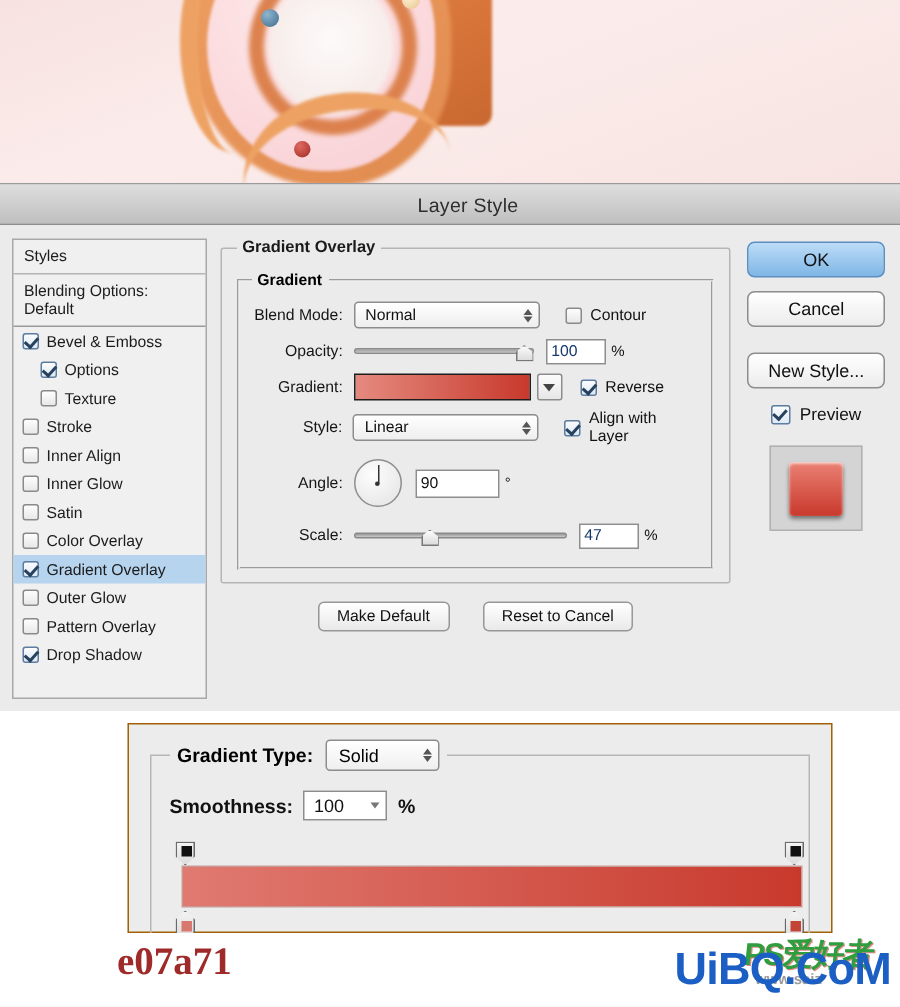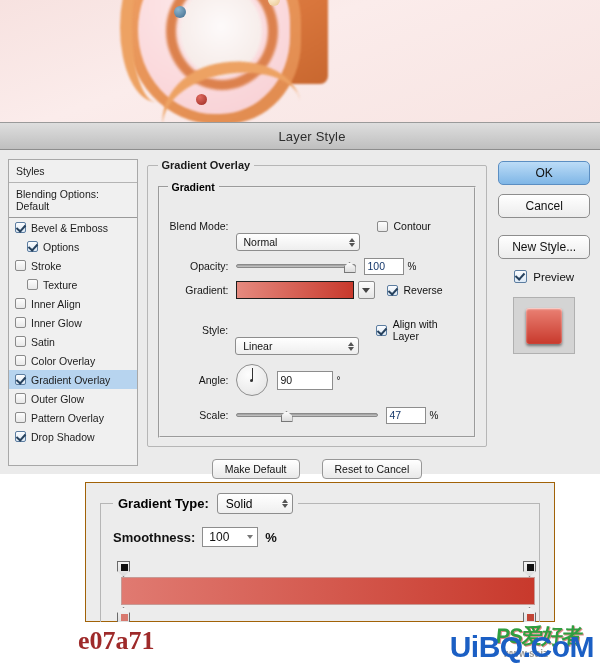--- a/index.html
+++ b/index.html
@@ -131,21 +131,20 @@
     width: 68px; text-align: right; padding-right: 7px;
     font-size: 10.5px; color: #151515;
   }
   .popup {
     height: 18px; min-width: 118px;
     border: 1px solid #8d8d8d; border-radius: 3px;
     background: linear-gradient(#ffffff, #eeeeee);
     display: flex; align-items: center;
     padding: 0 4px 0 7px; font-size: 10.5px; color: #111;
     position: relative;
-    margin-top: 32px;
   }
   .popup .val { flex: 1 1 auto; }
   .arrows { display: flex; flex-direction: column; gap: 1px; margin-left: 6px; }
   .arrows i {
     display: block; width: 0; height: 0;
     border-left: 3.5px solid transparent; border-right: 3.5px solid transparent;
   }
   .arrows i.up { border-bottom: 4px solid #555; }
   .arrows i.dn { border-top: 4px solid #555; }
 
@@ -342,27 +341,27 @@
       <div class="sb-head second">Blending Options: Default</div>
       <div id="sidebar-list">
           <div class="sb-item">
             <span class="cb checked"></span>
             <span>Bevel &amp; Emboss</span>
           </div>
           <div class="sb-item indent">
             <span class="cb checked"></span>
             <span>Options</span>
           </div>
+          <div class="sb-item indent">
+            <span class="cb"></span>
+            <span>Texture</span>
+          </div>
           <div class="sb-item">
             <span class="cb"></span>
             <span>Stroke</span>
-          </div>
-          <div class="sb-item indent">
-            <span class="cb"></span>
-            <span>Texture</span>
           </div>
           <div class="sb-item">
             <span class="cb"></span>
             <span>Inner Align</span>
           </div>
           <div class="sb-item">
             <span class="cb"></span>
             <span>Inner Glow</span>
           </div>
           <div class="sb-item">

